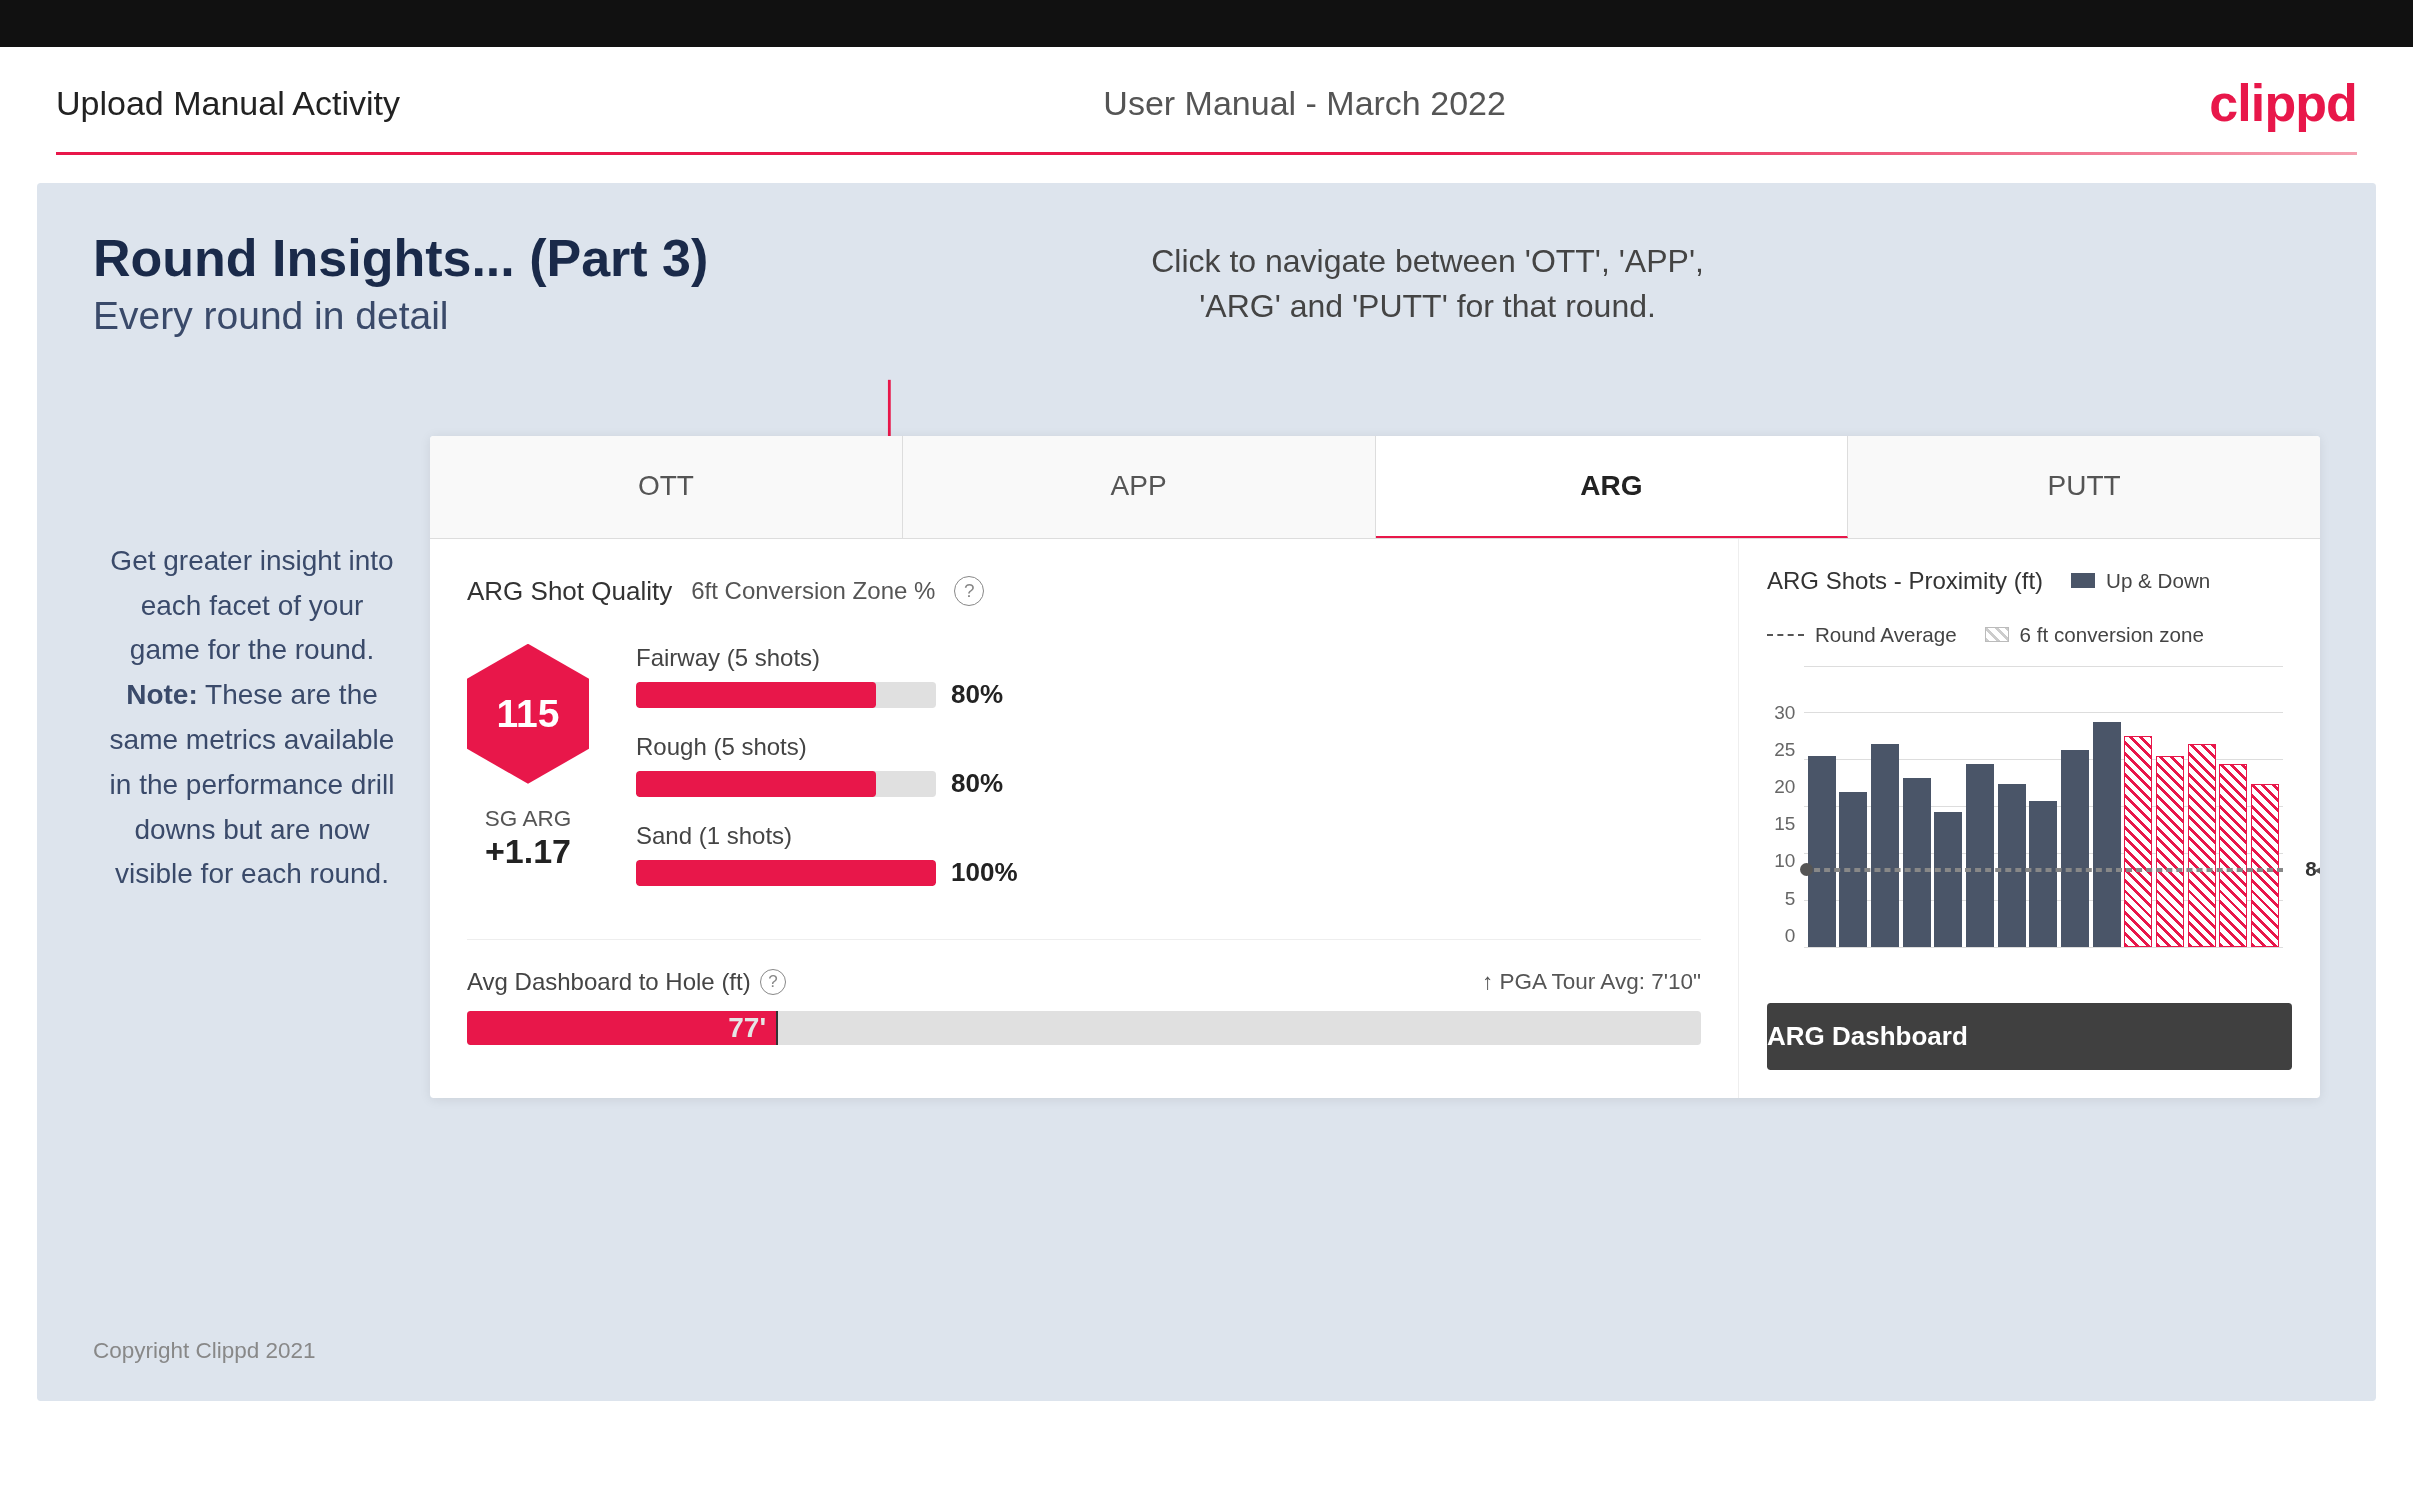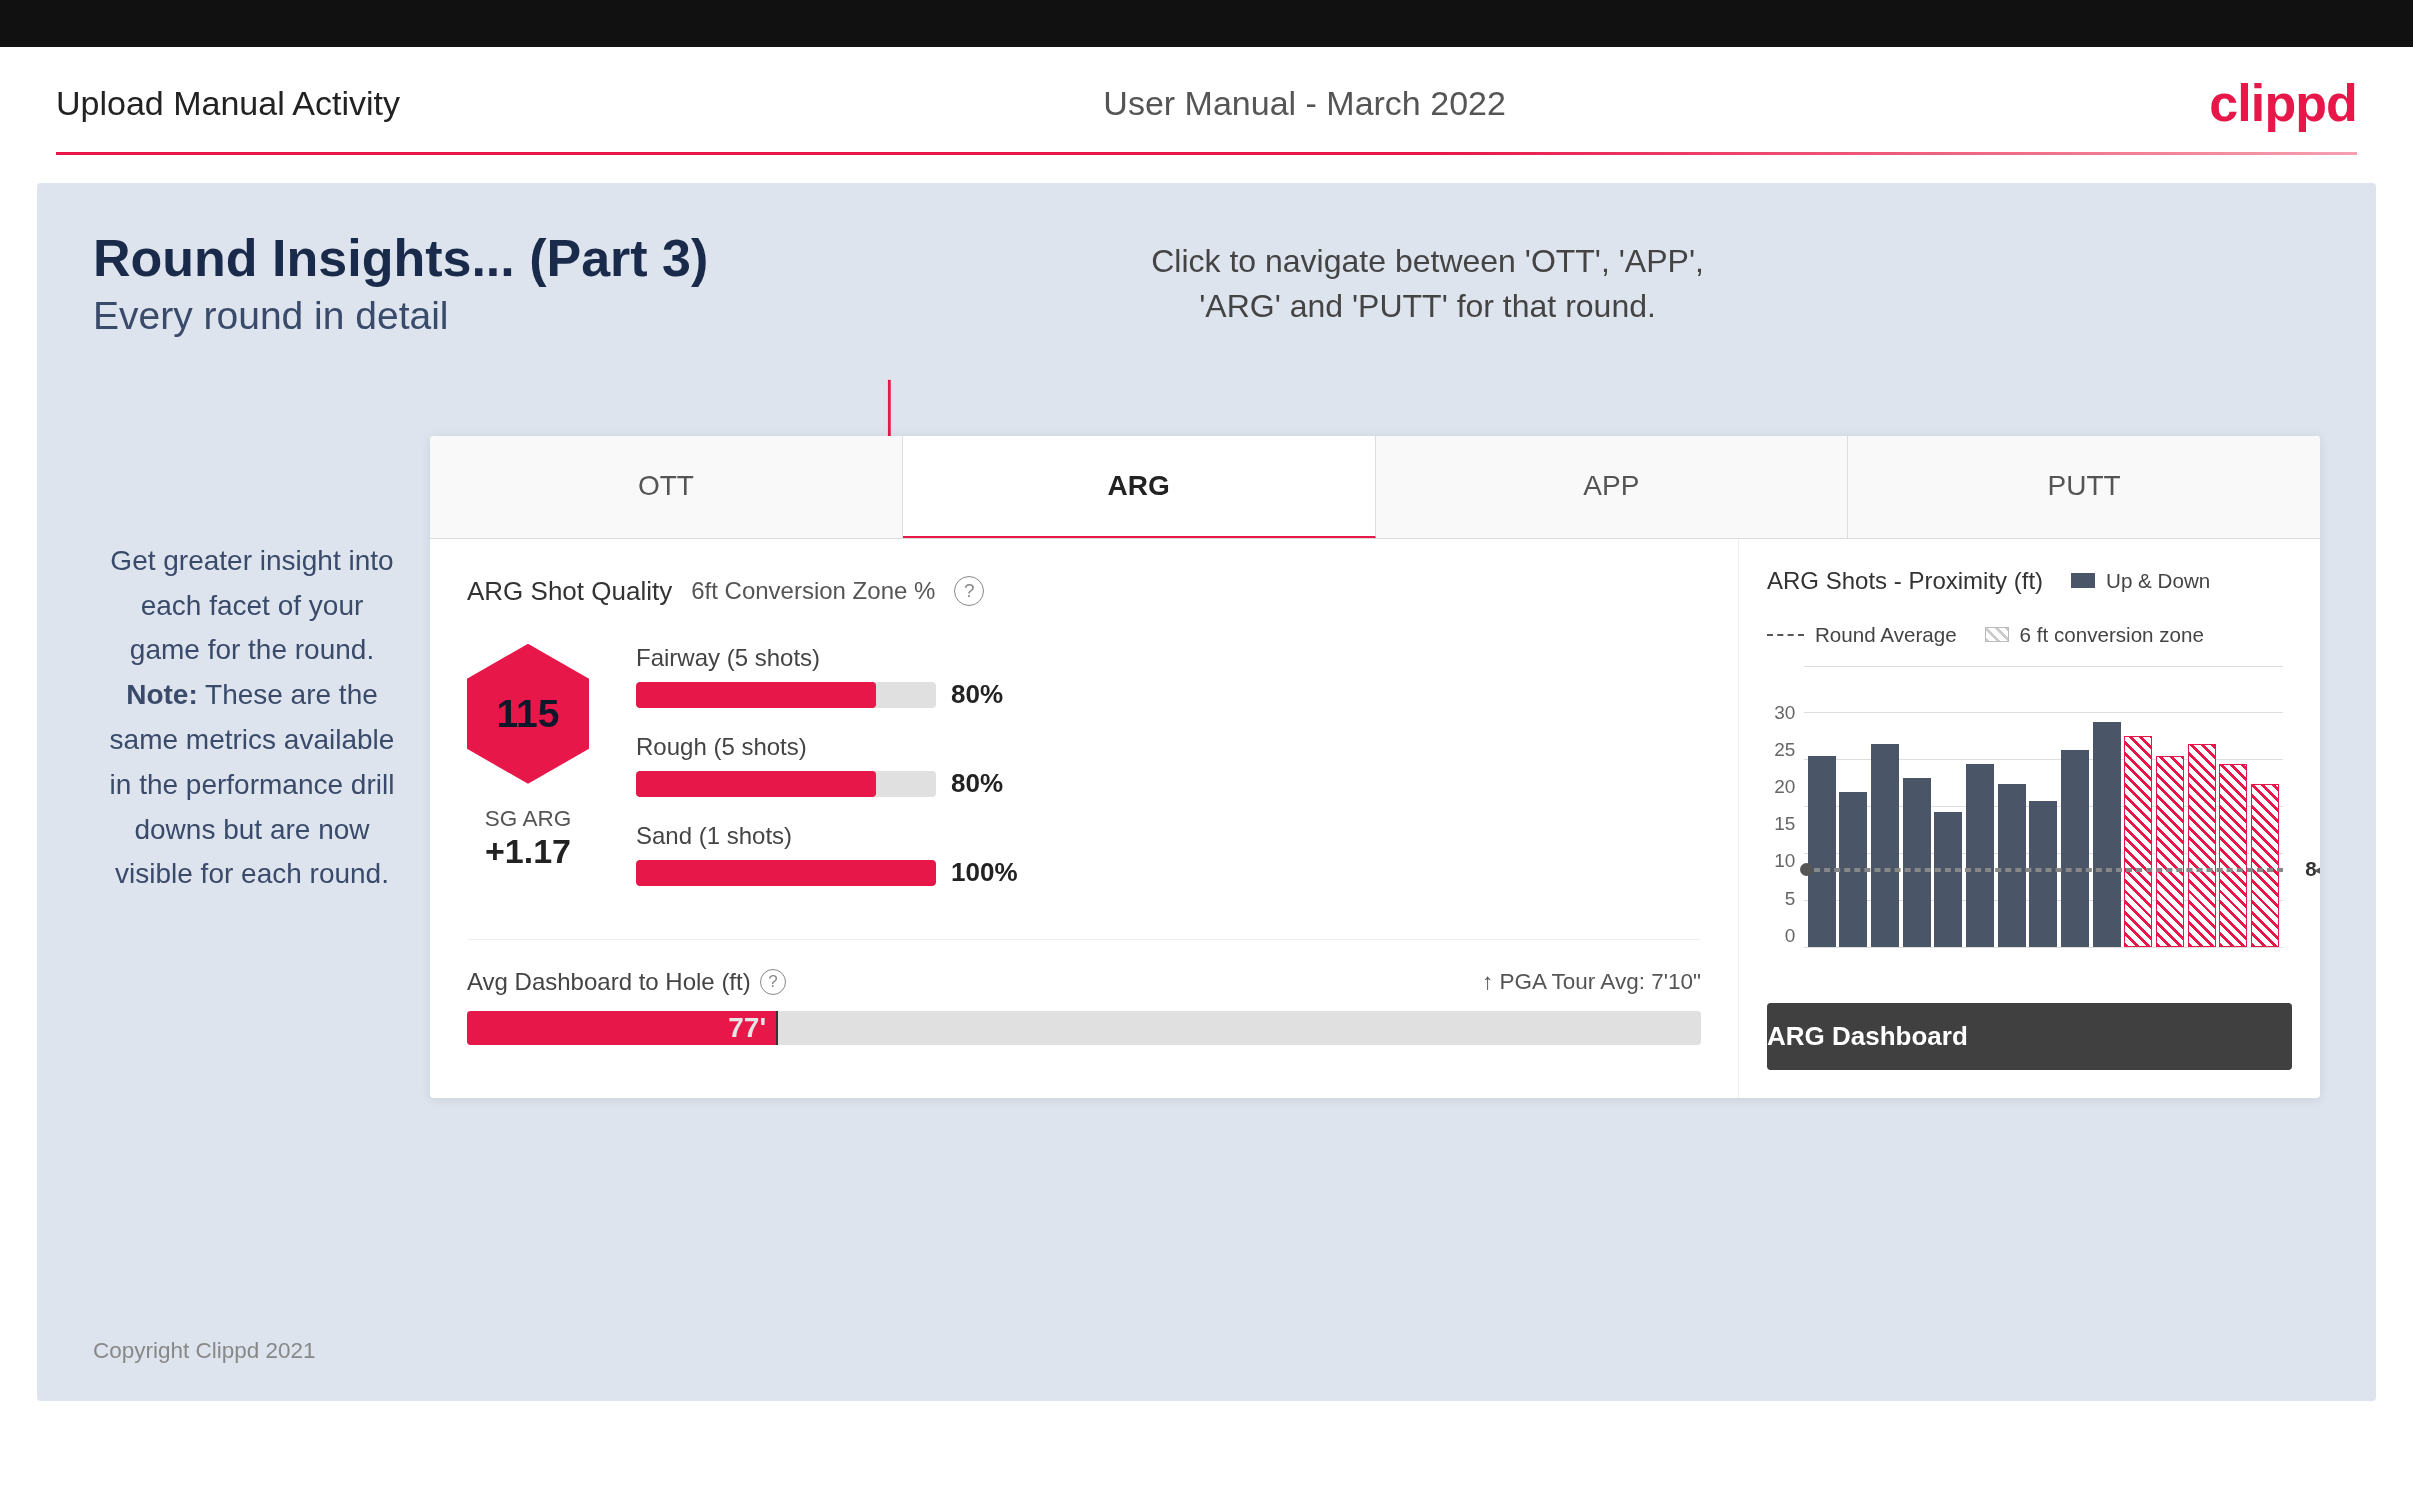--- a/index.html
+++ b/index.html
@@ -148,21 +148,21 @@
       height: 140px;
       background: #e8174a;
       clip-path: polygon(50% 0%, 100% 25%, 100% 75%, 50% 100%, 0% 75%, 0% 25%);
       display: flex;
       align-items: center;
       justify-content: center;
     }
     .hex-number {
       font-size: 39px;
       font-weight: 700;
-      color: #0f172a;
+      color: #ffffff;
     }
 
     .sg-label { font-size: 22.5px; color: #555; margin-top: 13px; }
     .sg-value { font-size: 34px; font-weight: 700; color: #222; }
 
     
     .shot-bars { margin-left: 19px; flex: 1; }
     .bar-row {
       margin-bottom: 22.5px;
     }
@@ -436,22 +436,22 @@
     <span>same metrics available</span><br>
     <span>in the performance drill</span><br>
     <span>downs but are now</span><br>
     <span>visible for each round.</span>
   </div>
 
   <div class="card-container">
 
     <div class="tabs">
       <div class="tab">OTT</div>
+      <div class="tab">APP</div>
       <div class="tab active">ARG</div>
-      <div class="tab">APP</div>
       <div class="tab">PUTT</div>
     </div>
 
     <div class="card-body">
 
       <div class="left-panel">
 
         <div class="panel-header">
           <span class="panel-header-title">ARG Shot Quality</span>
           <span style="font-size:24px; color:#555;">6ft Conversion Zone %</span>

